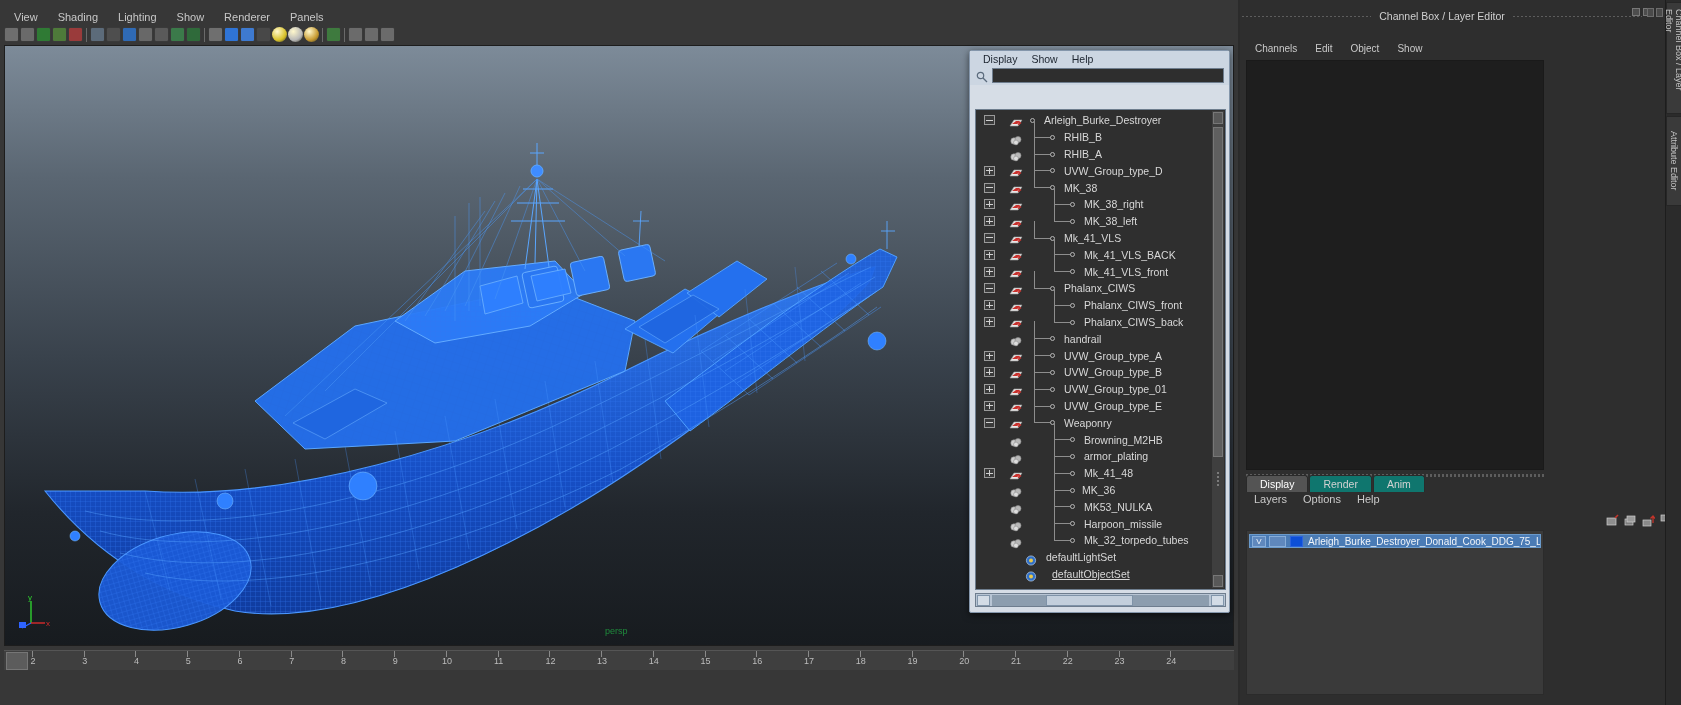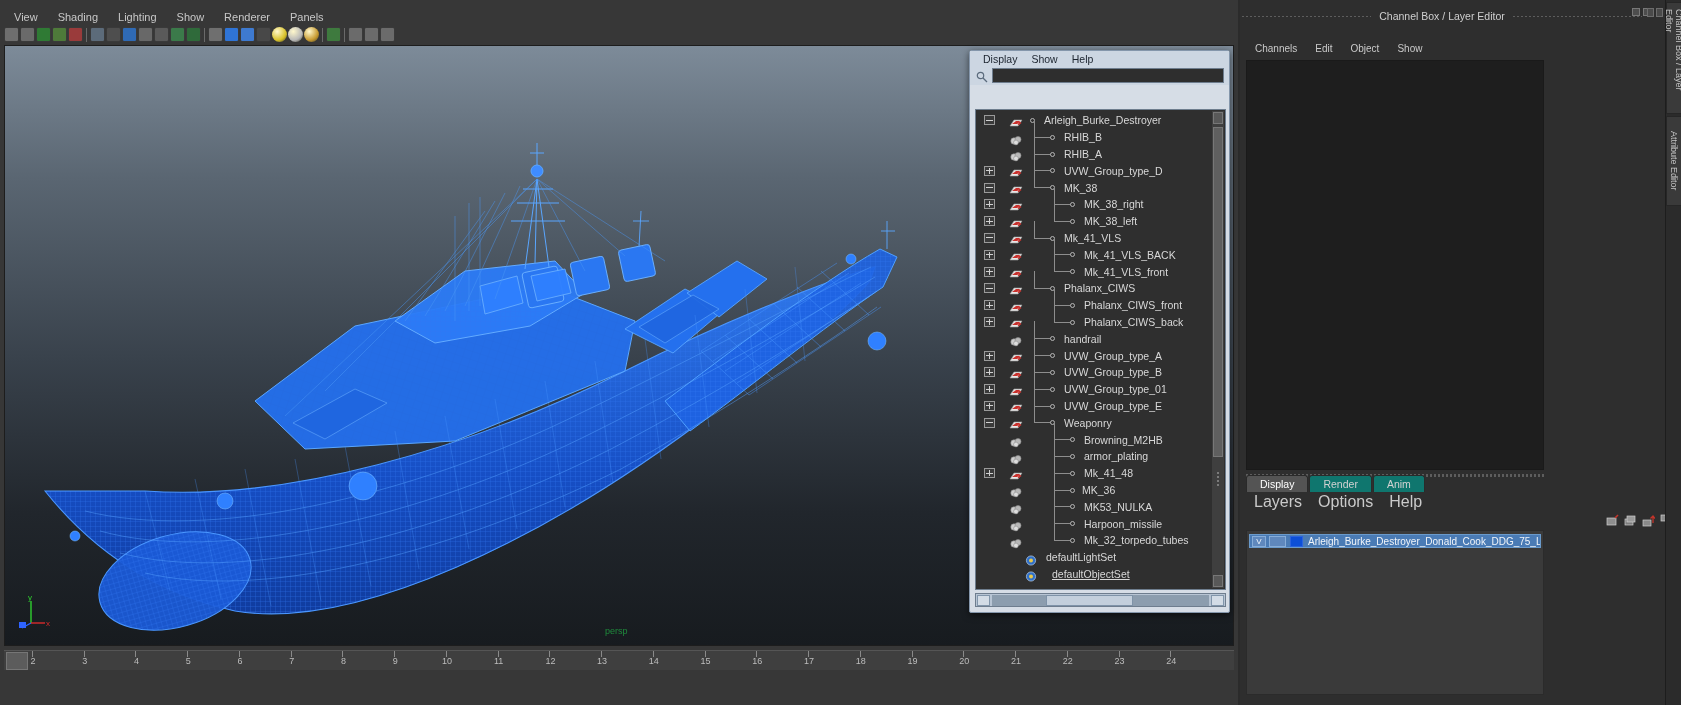--- a/index.html
+++ b/index.html
@@ -122,21 +122,21 @@
   .le-dots { position:absolute; left:6px; top:474px; width:298px; height:3px;
              background:repeating-linear-gradient(90deg,#5d5d5d 0 2px,transparent 2px 4px); }
 
   .le-tabs { position:absolute; left:6px; top:475px; height:17px; display:flex; }
   .le-tab { font-size:10.5px; color:#d2d2d2; padding:2px 13px 2px 13px;
             background:#0f766e; border:1px solid #2a2a2a; border-bottom:none;
             border-radius:3px 3px 0 0; margin-right:1px; }
   .le-tab.active { background:#545454; color:#fff; }
 
   .le-menubar { position:absolute; left:6px; top:492px; height:16px; display:flex; }
-  .le-menubar .mi { font-size:16px; color:#cacaca; padding:1px 8px; }
+  .le-menubar .mi { font-size:11px; color:#cacaca; padding:1px 8px; }
 
   .le-toolbar { position:absolute; right:8px; top:511px; height:16px; display:flex; gap:5px; align-items:center; }
   .le-tico { width:13px; height:13px; position:relative; }
 
   .le-list { position:absolute; left:6px; top:530px; width:298px; height:165px;
              background:#3a3a3a; border:1px solid #2b2b2b; padding-top:3px; }
   .layer-row { height:14px; margin:0 2px; display:flex; align-items:center;
                background:#4a7bb5; border:1px solid #6a9acb; padding-left:2px; }
   .lr-v { width:14px; height:11px; background:#5f88bd; border:1px solid #87add8;
           font-size:8px; color:#eef4fa; display:flex; align-items:center; justify-content:center;

